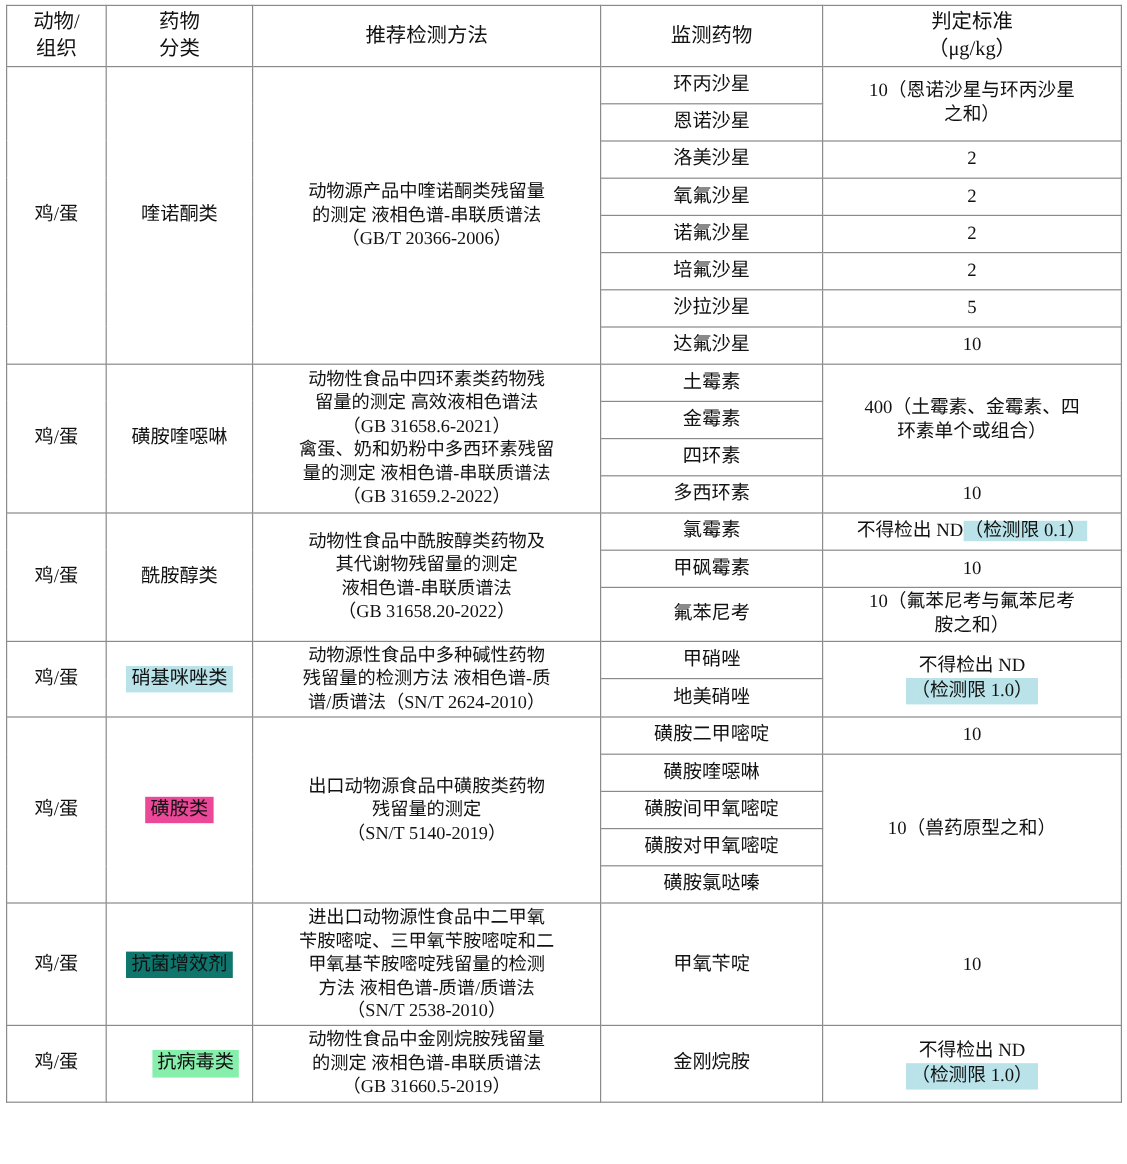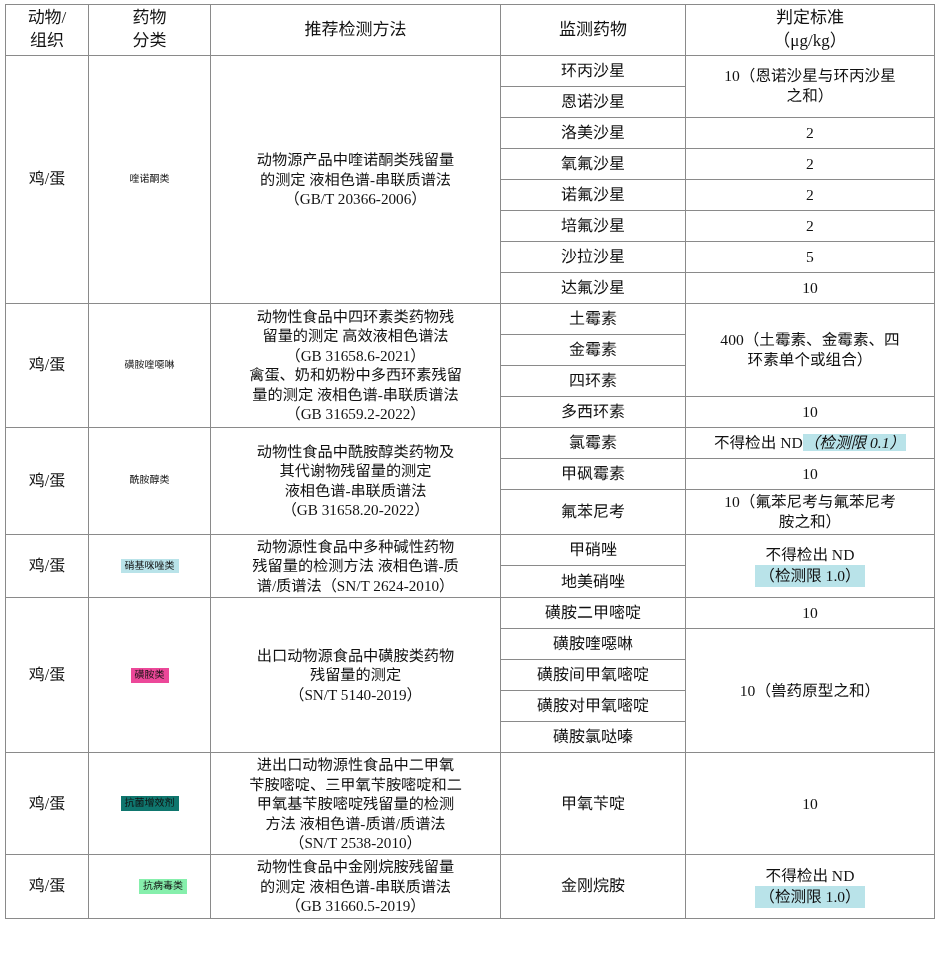--- a/index.html
+++ b/index.html
@@ -39,33 +39,32 @@
   col.c-limit{width:249px;}
 
   thead td{
     font-size:17px;
     padding-top:6px;padding-bottom:6px;
     border-bottom:1.6px solid #5a5a5a;
   }
   .hdr-two{line-height:1.35;}
 
   td.animal{font-size:16px;}
-  td.cls{font-size:10px;}
+  td.cls{font-size:16px;}
   td.method{font-size:15.2px;line-height:1.45;padding:4px 8px;}
   td.drug{font-size:16px;height:26px;}
   td.limit{font-size:15.6px;line-height:1.4;}
 
   .sec-top{border-top:1.6px solid #5a5a5a !important;}
 
   .hl{
     background:#b9e3e9;
     padding:0 1px;
     display:inline;
     box-decoration-break:clone;
-    font-style:italic;
     -webkit-box-decoration-break:clone;
   }
   .hl-block{
     background:#b9e3e9;
     display:inline-block;
     padding:1px 4px;
   }
   .nowrapline{white-space:nowrap;}
   .mline{display:block;}
 </style>

